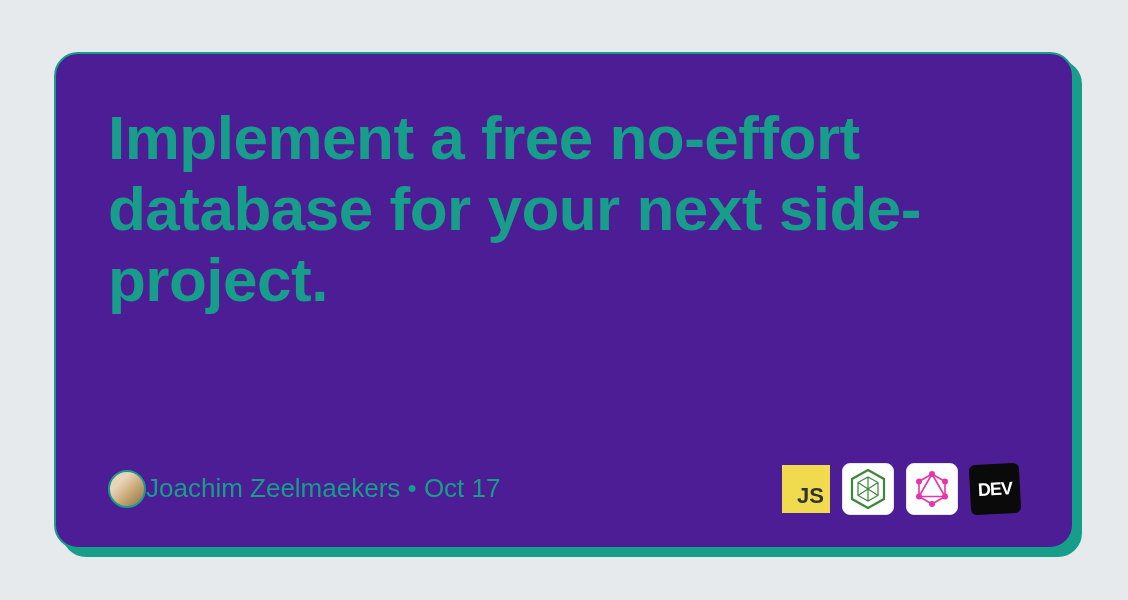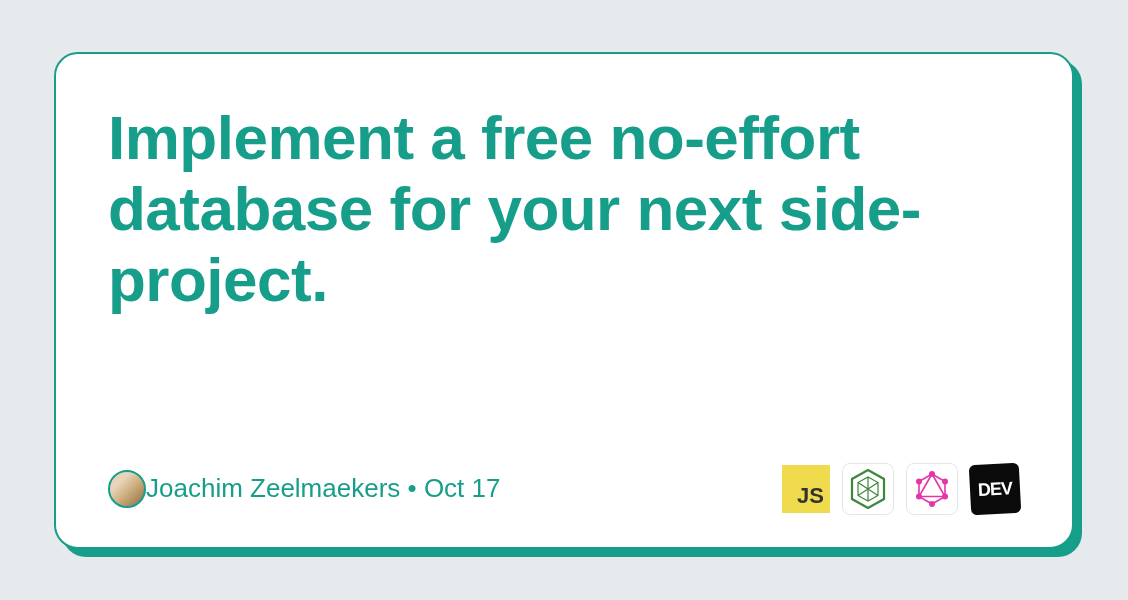--- a/index.html
+++ b/index.html
@@ -25,21 +25,21 @@
       height: 100%;
       background: #179e8a;
       border-radius: 24px;
     }
     .card {
       position: absolute;
       top: 0;
       left: 0;
       width: 100%;
       height: 100%;
-      background: #ffffff;
+      background: #4c1d95;
       border: 2px solid #179e8a;
       border-radius: 24px;
       padding: 48px 52px 32px 52px;
       display: flex;
       flex-direction: column;
       justify-content: space-between;
     }
     .title {
       font-size: 62px;
       font-weight: 700;

